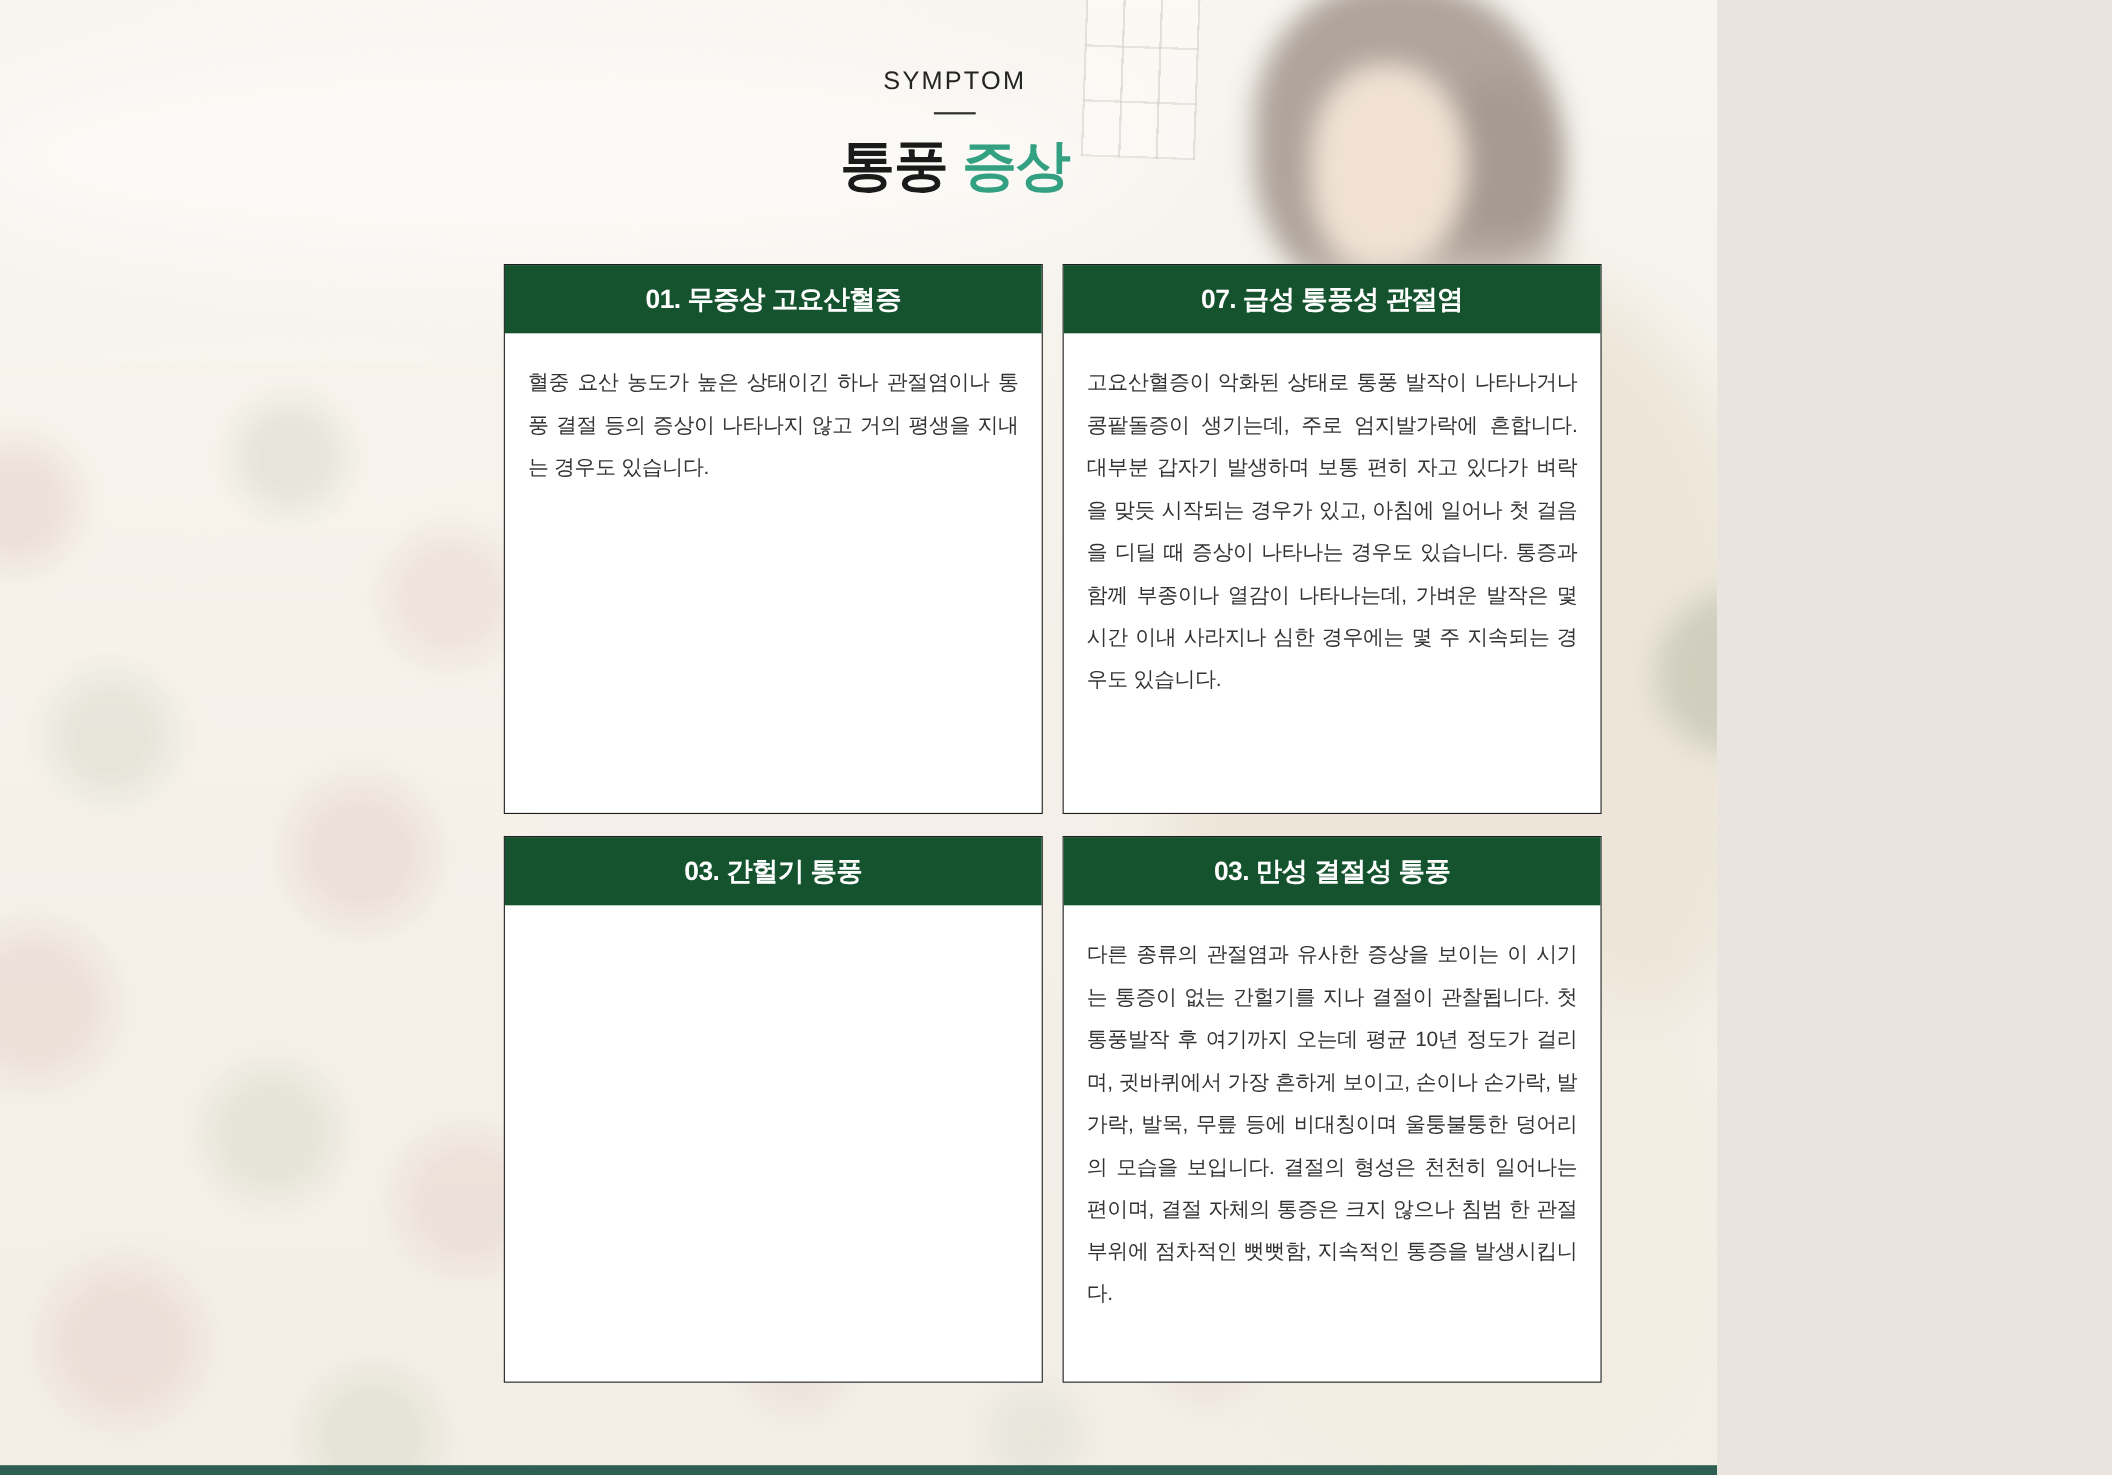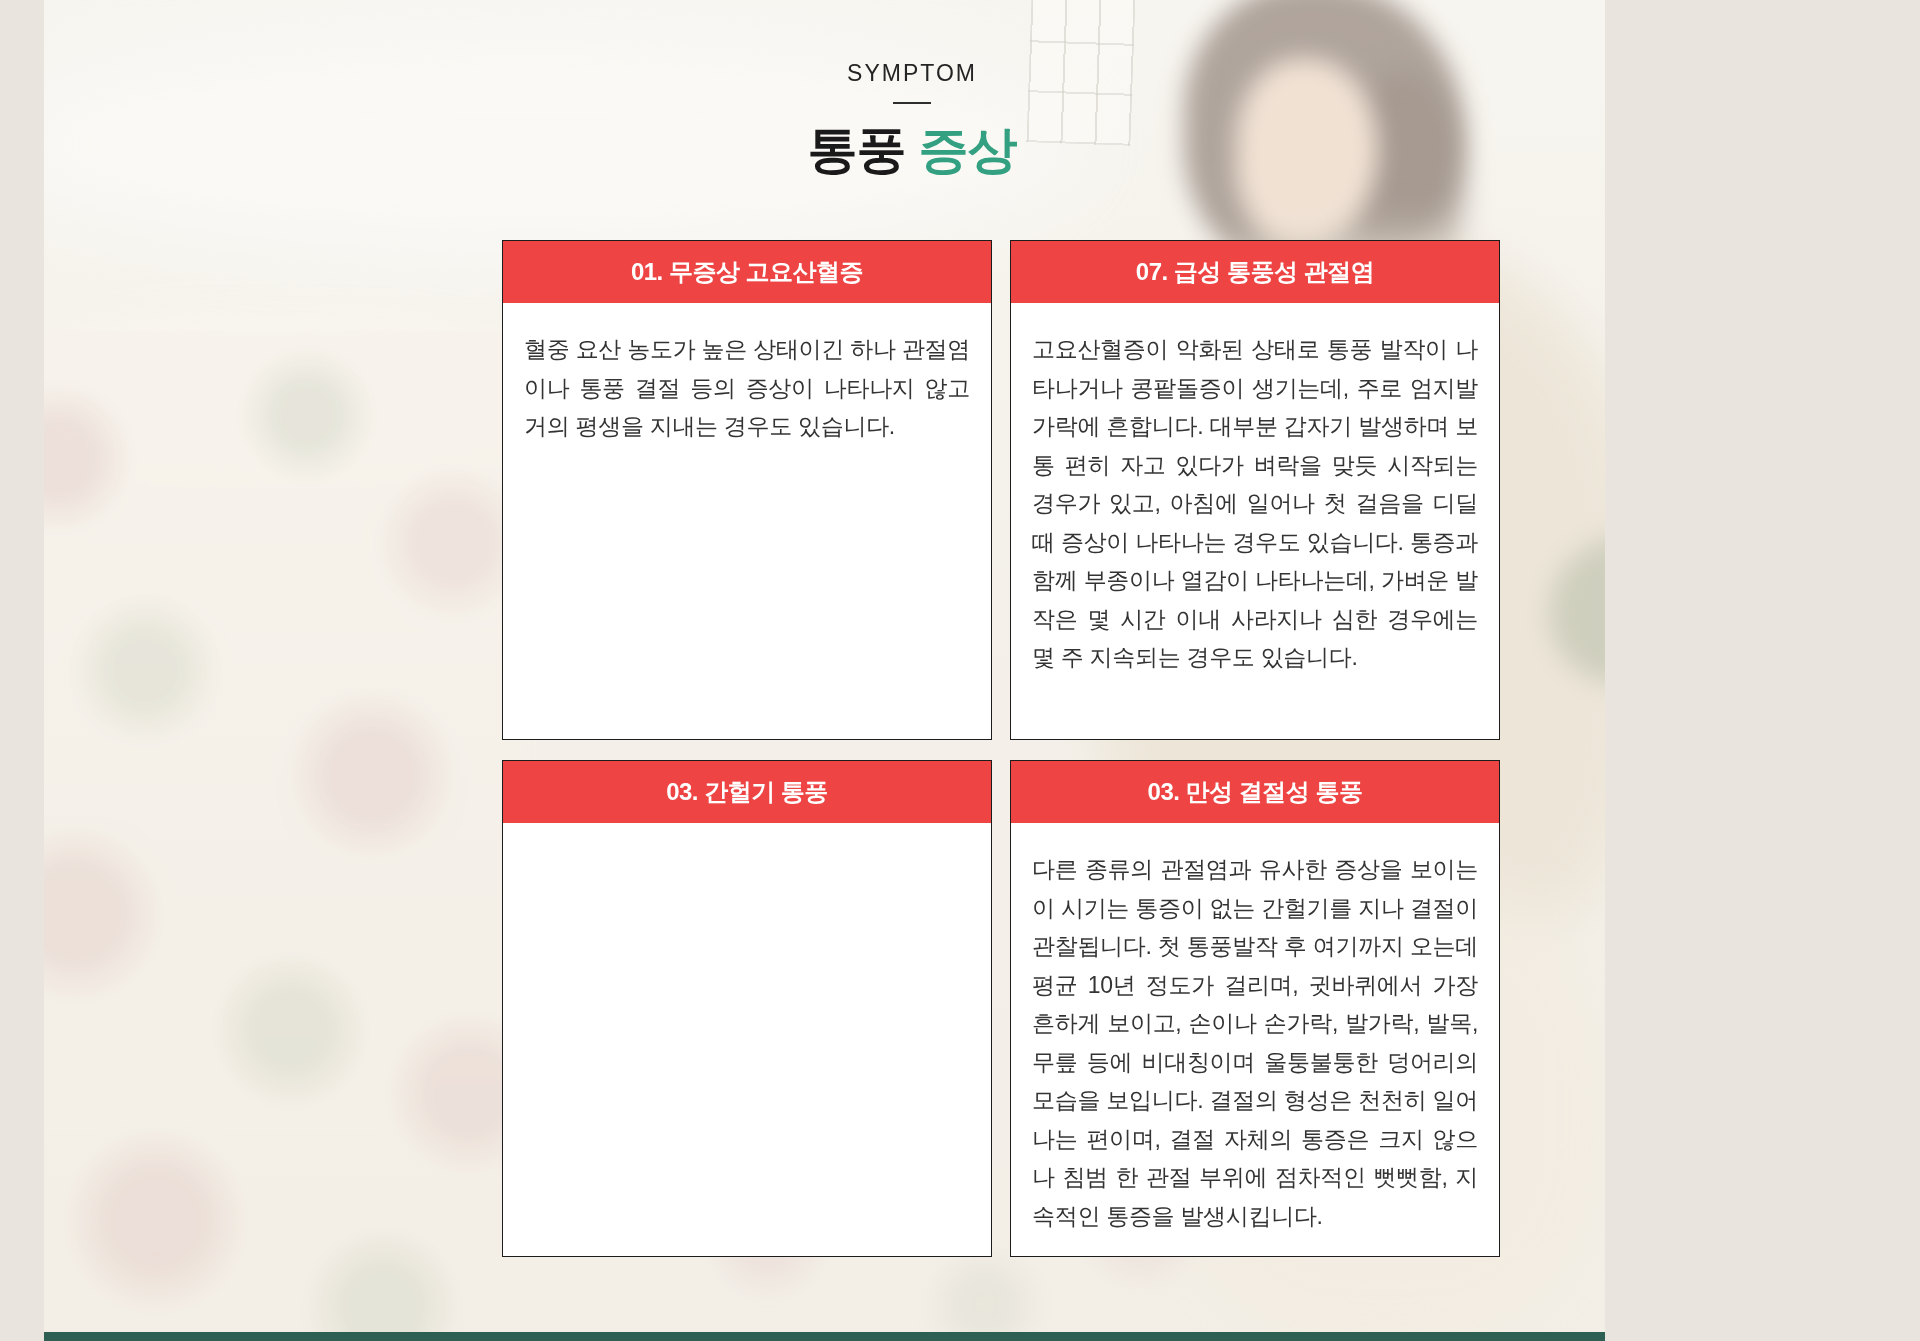--- a/index.html
+++ b/index.html
@@ -1,18 +1,18 @@
 <!DOCTYPE html>
 <html><head>
 <meta charset="utf-8">
 <style>
   html,body{margin:0;padding:0;}
   body{font-family:"Liberation Sans","DejaVu Sans",sans-serif;background:#e9e5de;}
   .stage{position:relative;width:1561px;height:1341px;overflow:hidden;
-         background:linear-gradient(180deg,#f7f5f1 0%,#f2eee7 40%,#efe9e1 100%);margin-left:44px;}
+         background:linear-gradient(180deg,#f7f5f1 0%,#f2eee7 40%,#efe9e1 100%);}
 
   
   .bg{position:absolute;inset:0;z-index:0;}
   .bg div{position:absolute;}
   .top-light{left:-60px;top:30px;width:1100px;height:230px;background:#ffffff;opacity:.75;filter:blur(42px);border-radius:50%;}
   .window-grid{left:985px;top:-6px;width:104px;height:150px;opacity:.55;transform:rotate(2deg);
     background:
       repeating-linear-gradient(90deg, rgba(125,118,106,.55) 0 2px, transparent 2px 34px),
       repeating-linear-gradient(0deg, rgba(125,118,106,.45) 0 2px, transparent 2px 50px),
       rgba(255,255,255,.95);}
@@ -59,24 +59,24 @@
   .eyebrow{font-size:23px;letter-spacing:2px;color:#242424;font-weight:400;}
   .divider{width:38px;height:2px;background:#2e2e2e;margin:15px auto 0;}
   .title{margin:13px 0 0;font-size:50px;font-weight:bold;color:#1a1a1a;letter-spacing:-1px;}
   .title .accent{color:#34a082;}
 
   
   .cards{position:absolute;left:458px;top:240px;width:998px;z-index:5;
          display:grid;grid-template-columns:490px 490px;grid-template-rows:500px 497px;
          column-gap:18px;row-gap:20px;}
   .card{box-sizing:border-box;background:#ffffff;border:1px solid #1c1c1c;display:flex;flex-direction:column;}
-  .card-header{height:62px;flex:0 0 62px;background:#ef4444;color:#ffffff;
+  .card-header{height:62px;flex:0 0 62px;background:#14532d;color:#ffffff;
          display:flex;align-items:center;justify-content:center;
          font-size:24px;font-weight:bold;letter-spacing:-0.5px;}
-  .card-body{padding:27px 21px 0;font-size:23px;line-height:38.5px;color:#333333;
+  .card-body{padding:27px 21px 0;font-size:19px;line-height:38.5px;color:#333333;
          text-align:justify;letter-spacing:-0.3px;}
   .card-body p{margin:0;}
 
   .footer-bar{position:absolute;left:0;bottom:0;width:100%;height:9px;background:#2e5f53;z-index:6;}
 </style>
 </head>
 <body>
 
 <div class="stage">
 

